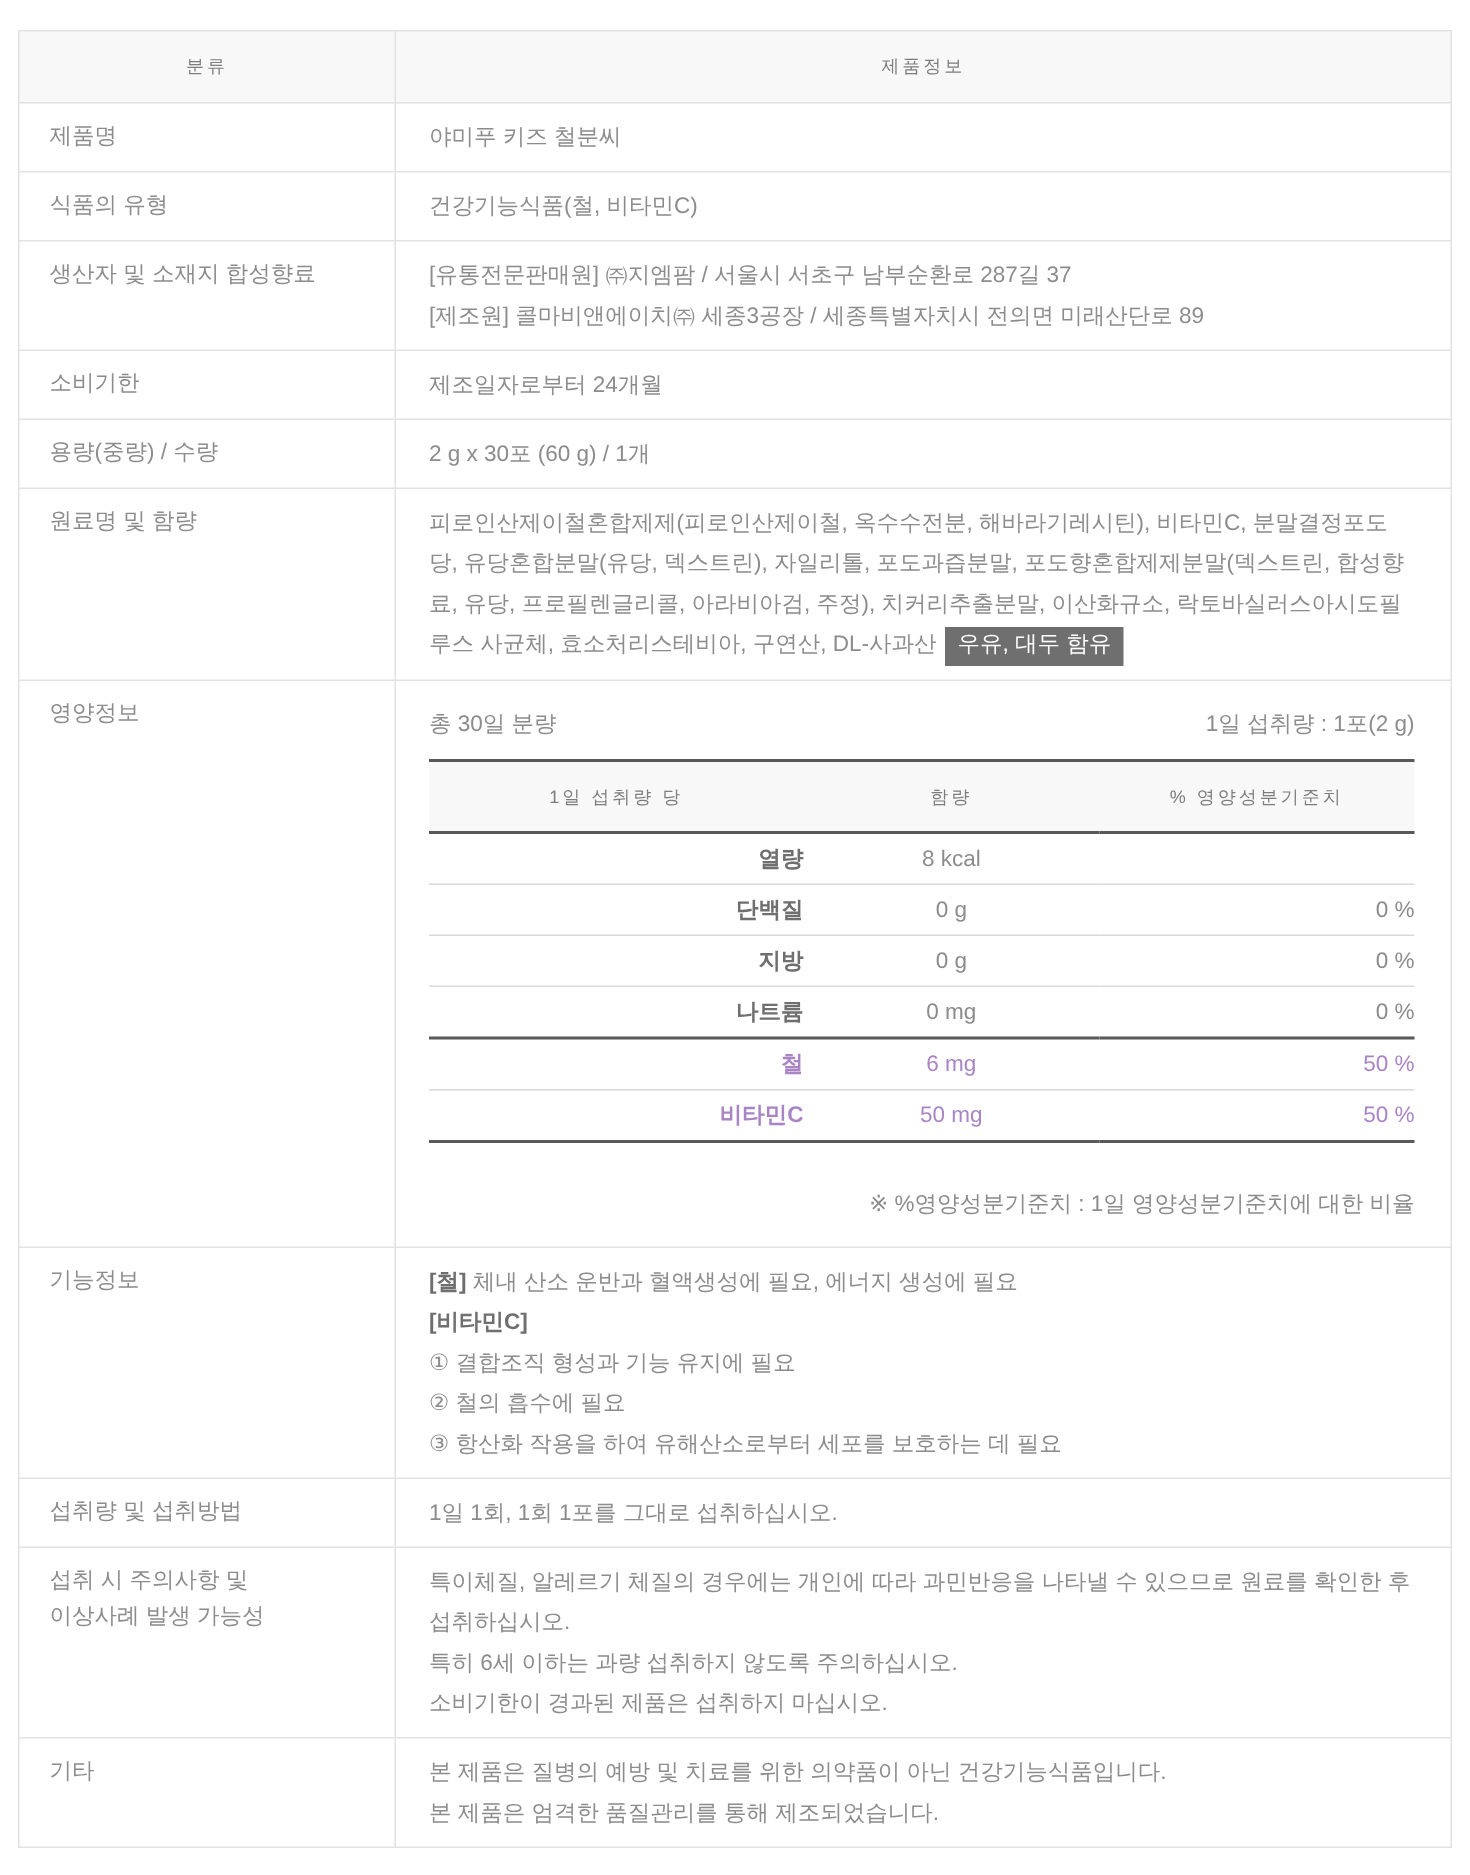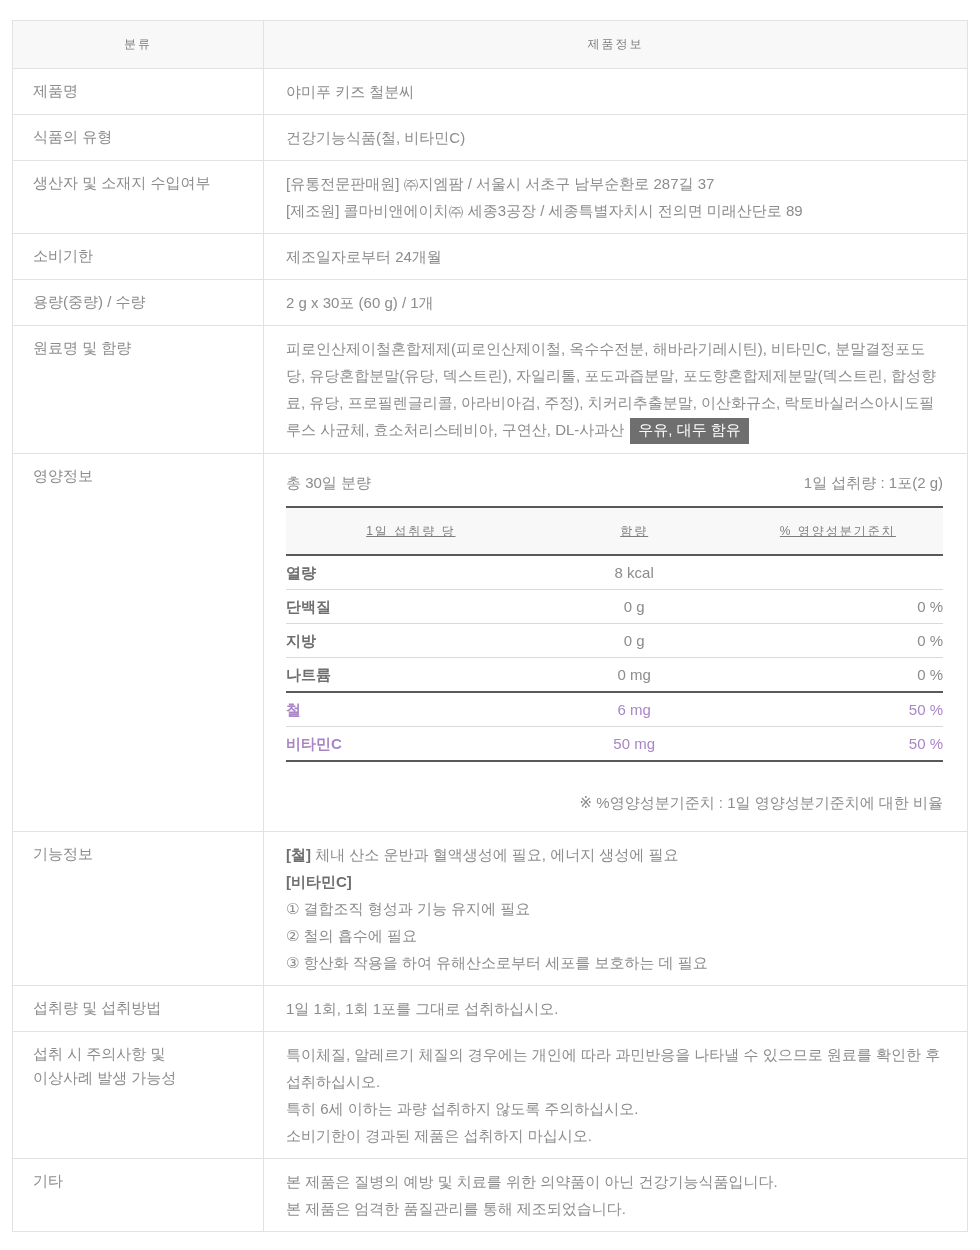--- a/index.html
+++ b/index.html
@@ -61,28 +61,27 @@
     padding:2px 0 10px;
     border-bottom:2px solid var(--line-dark);
     gap:34px;
   }
   table.nut-table{width:100%;border-collapse:collapse;line-height:1.4;}
   .nut-table th{
     font-weight:normal;
     padding:9px 0;
     border:none;
     border-bottom:2px solid var(--line-dark);
-    text-decoration:underline;
   }
   .nut-table td{
     padding:6px 0;
     border:none;
     border-bottom:1px solid var(--line-inner);
   }
-  .n-name{width:38%;text-align:left;}
+  .n-name{width:38%;text-align:right;}
   .n-amt{width:30%;text-align:center;}
   .n-pct{width:32%;text-align:right;}
   td.n-name{font-weight:bold;color:var(--txt-dark);}
   tr.dark-b td{border-bottom:2px solid var(--line-dark);margin-left:44px;}
   tr.hl td{color:var(--purple);}
   tr.hl td.n-name{color:var(--purple);font-weight:bold;}
   .nut-foot{text-align:right;padding-top:27px;}
 </style>
 </head>
 <body>
@@ -105,21 +104,21 @@
         <td class="label">제품명</td>
         <td class="value">야미푸 키즈 철분씨</td>
       </tr>
 
       <tr>
         <td class="label">식품의 유형</td>
         <td class="value">건강기능식품(철, 비타민C)</td>
       </tr>
 
       <tr>
-        <td class="label">생산자 및 소재지 수입여부</td>
+        <td class="label">생산자 및 소재지 합성향료</td>
         <td class="value">
           <div>[유통전문판매원] ㈜지엠팜 / 서울시 서초구 남부순환로 287길 37</div>
           <div>[제조원] 콜마비앤에이치㈜ 세종3공장 / 세종특별자치시 전의면 미래산단로 89</div>
         </td>
       </tr>
 
       <tr>
         <td class="label">소비기한</td>
         <td class="value">제조일자로부터 24개월</td>
       </tr>

